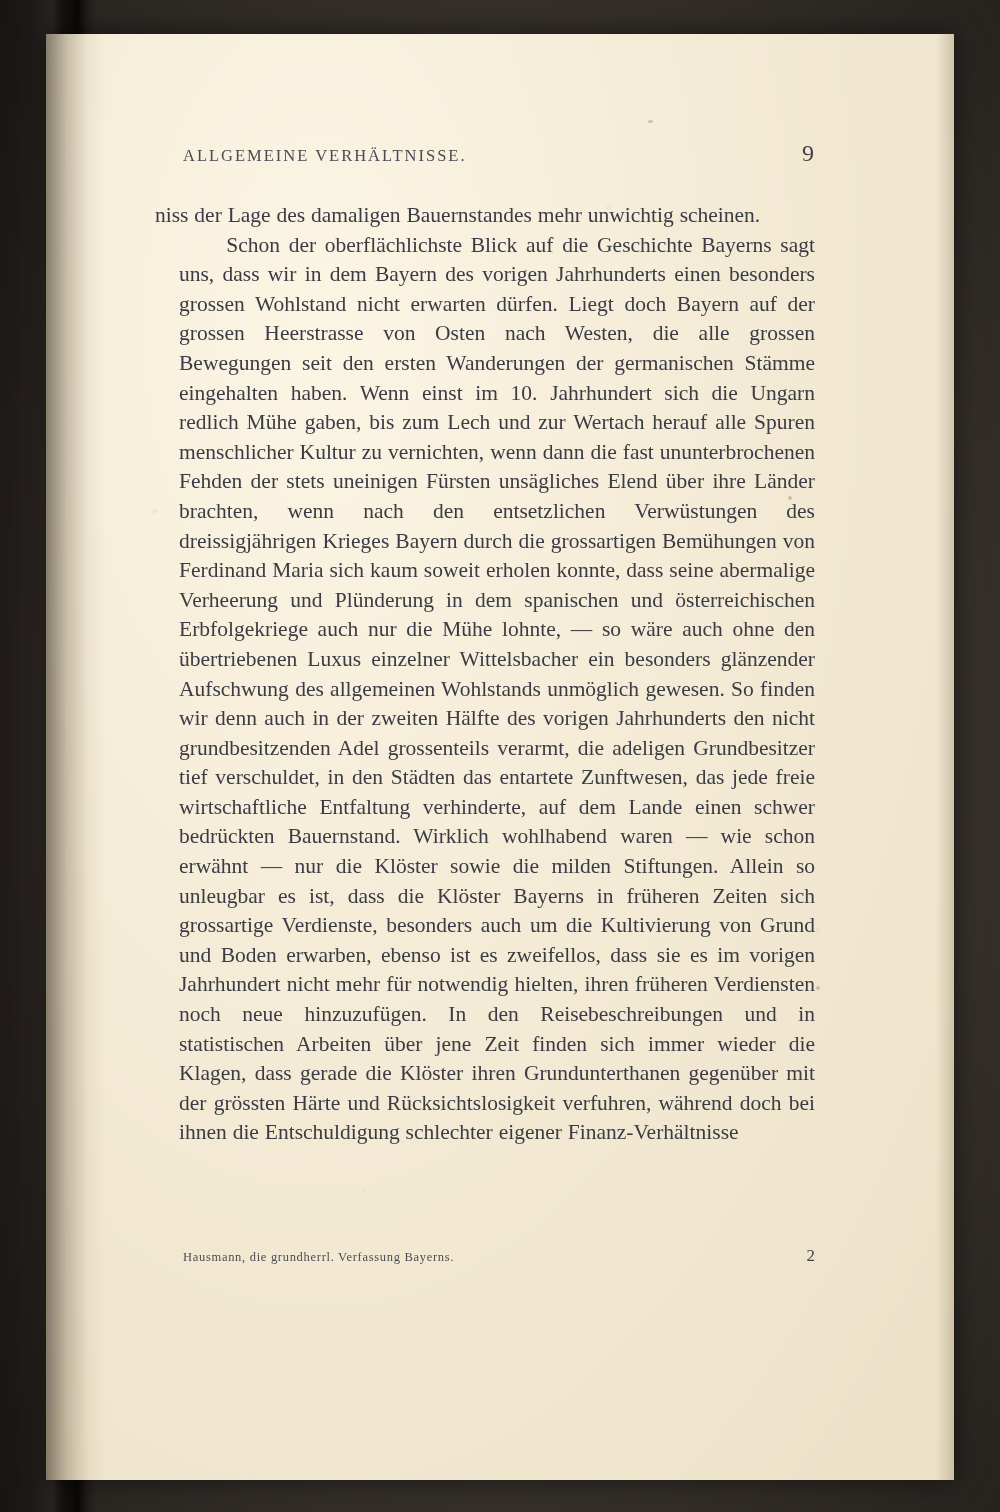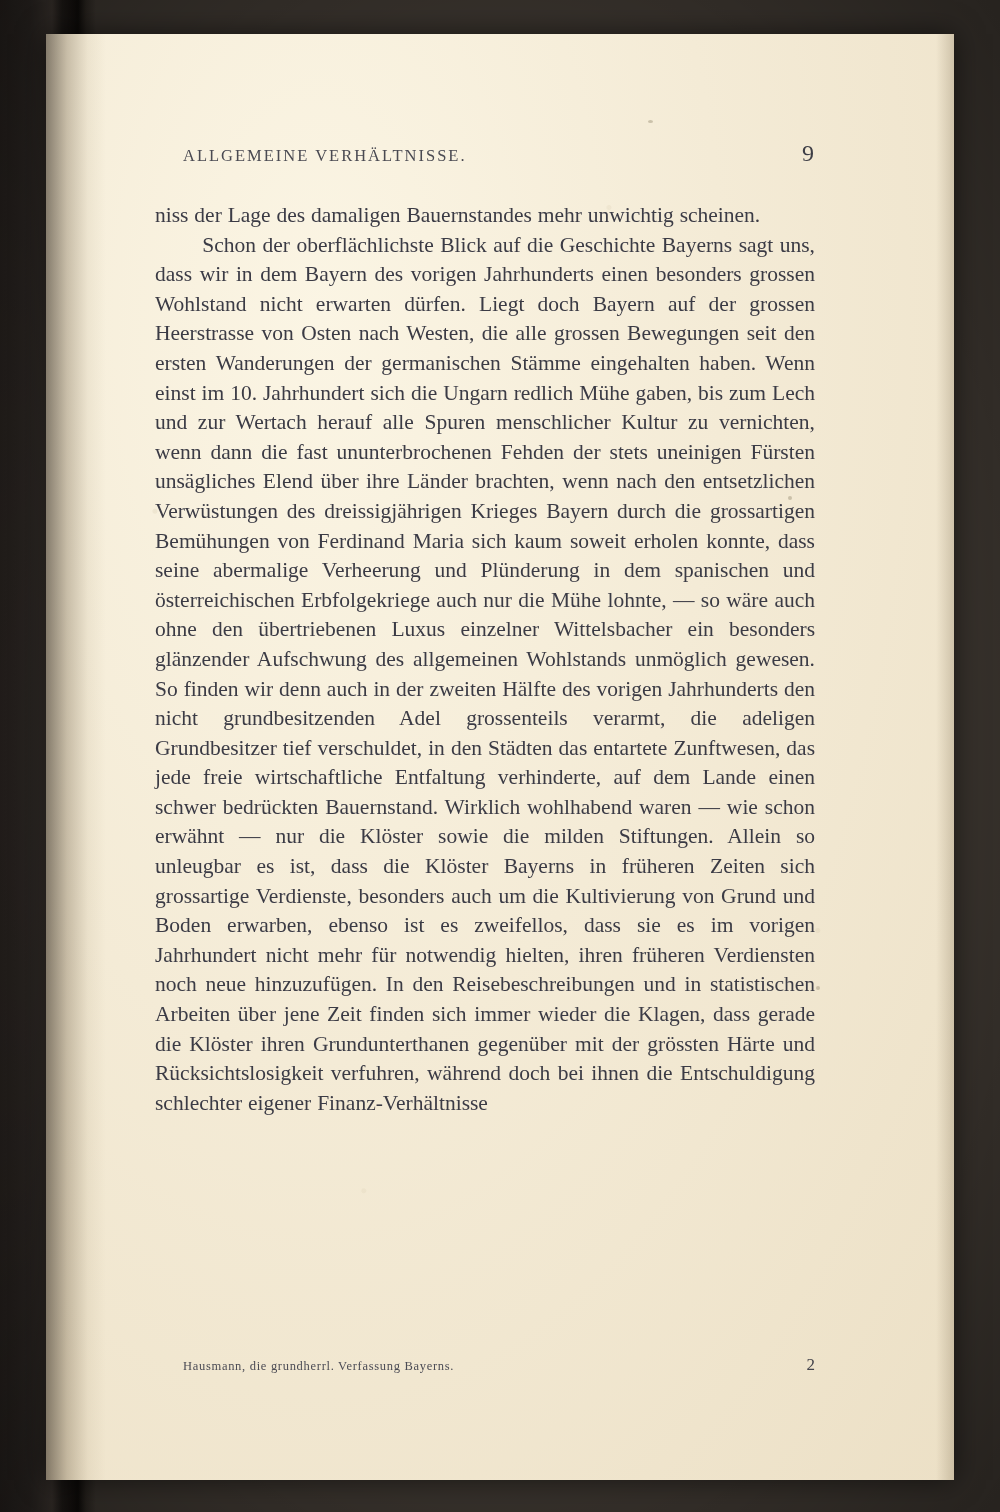--- a/index.html
+++ b/index.html
@@ -104,25 +104,26 @@
     color: #3b3b45;
     text-align: justify;
     text-justify: inter-word;
     word-spacing: 0.5px;
   }
   .body-text p {
     margin: 0;
   }
   .body-text p + p {
     text-indent: 2.2em;
+    margin-left: 24px;
   }
   .footline {
     position: absolute;
     left: 183px;
-    top: 1355px;
+    top: 1246px;
     width: 632px;
     display: flex;
     align-items: baseline;
     justify-content: space-between;
   }
   .footline .sig-text {
     font-size: 12.5px;
     letter-spacing: 0.7px;
     color: #4b4b54;
     font-family: "Liberation Serif", serif;

